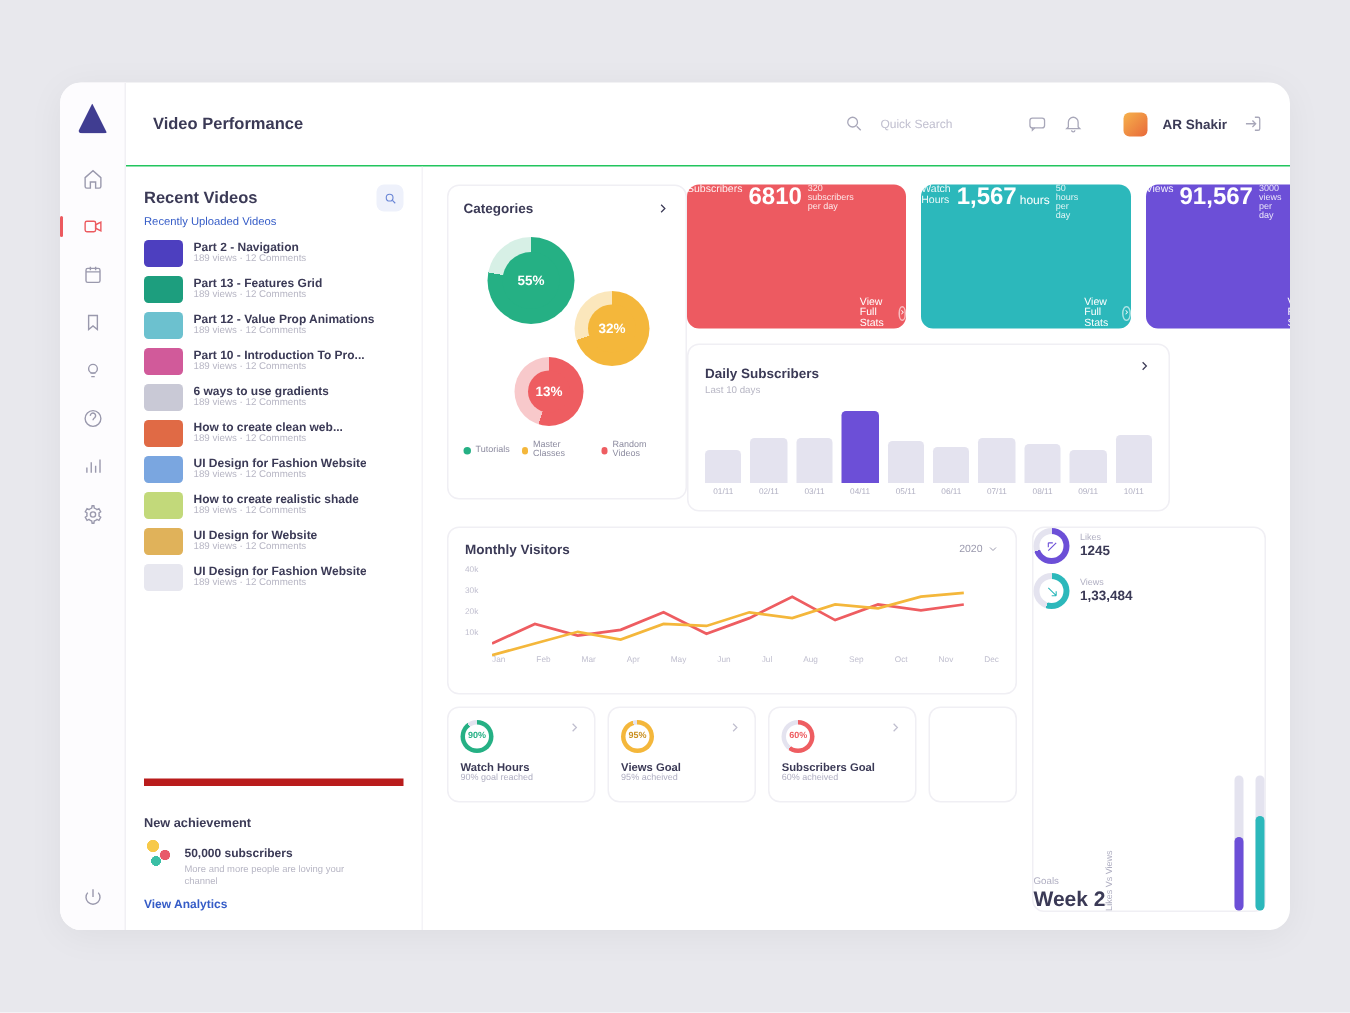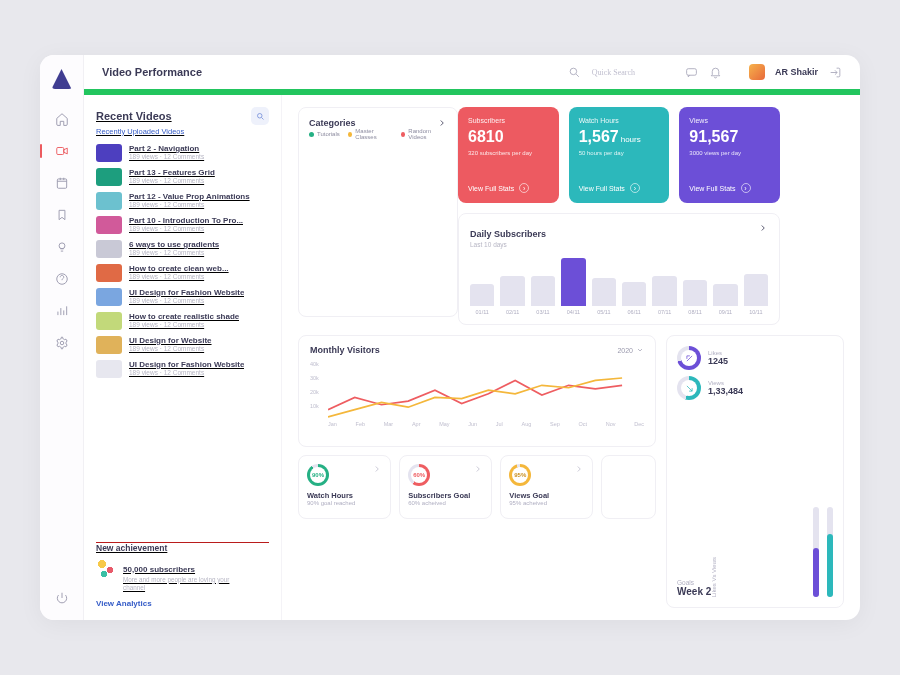--- a/index.html
+++ b/index.html
@@ -8,42 +8,42 @@
   
   .rail { width: 44px; background: #fdfcfe; border-right: 1px solid #f1f0f4; display: flex; flex-direction: column; align-items: center; padding: 14px 0; gap: 16px; }
   .rail .logo { width: 20px; height: 20px; background: #403d91; clip-path: polygon(50% 0, 100% 100%, 0 100%); border-radius: 3px; margin-bottom: 6px; }
   .rail .ic { width: 16px; height: 16px; display:flex;align-items:center;justify-content:center;color:#9a99ad; cursor:pointer; }
   .rail .ic.active { color:#ec5a5f; position:relative;}
   .rail .ic.active::before { content:""; position:absolute; left:-14px; width:2px; height:14px; background:#ec5a5f; border-radius:2px;}
   .rail .spacer{flex:1;}
   .ic svg{width:14px;height:14px;stroke:currentColor;fill:none;stroke-width:1.6;}
   
   .content { flex:1; display:flex; flex-direction:column; }
-  .topbar { height:40px; border-bottom:6px solid #22c55e; display:flex; align-items:center; padding:0 18px; gap:10px; }
+  .topbar { height:56px; border-bottom:1px solid #22c55e; display:flex; align-items:center; padding:0 18px; gap:10px; }
   .topbar .title { font-size:11px; font-weight:700; color:#3b3a56; }
   .topbar .sp{flex:1;}
   .tb-ic{width:14px;height:14px;color:#a8a7b9;display:flex;align-items:center;justify-content:center;cursor:pointer;}
   .tb-ic svg{width:13px;height:13px;stroke:currentColor;fill:none;stroke-width:1.6;}
-  .search{font-size:8px;color:#c0bfcf;font-family:Liberation Serif, serif;}
+  .search{font-size:8px;color:#c0bfcf;}
   .avatar{width:16px;height:16px;border-radius:4px;background:linear-gradient(135deg,#f6b24c,#e8693a);}
   .uname{font-size:9px;color:#3b3a56;font-weight:600;}
   .body { flex:1; display:flex; overflow:hidden; }
   
-  .left { width:198px; border-right:1px solid #f4f3f7; padding:12px 12px 10px; display:flex; flex-direction:column; overflow:hidden;text-decoration:underline;}
+  .left { width:198px; border-right:1px solid #f4f3f7; padding:12px 12px 10px; display:flex; flex-direction:column; overflow:hidden;}
   .left-head{display:flex;align-items:center;justify-content:space-between;}
   .left-head h2{font-size:11px;color:#3b3a56;font-weight:700;}
   .lh-sub{font-size:7.5px;color:#355cc7;margin-top:2px;margin-bottom:8px;}
   .sicon{width:18px;height:18px;border-radius:5px;background:#eef1fb;display:flex;align-items:center;justify-content:center;color:#6a86d6;}
   .sicon svg{width:9px;height:9px;stroke:currentColor;fill:none;stroke-width:2;}
   .vlist{display:flex;flex-direction:column;gap:6px;overflow:hidden;}
   .vitem{display:flex;gap:7px;align-items:flex-start;}
   .thumb{width:26px;height:18px;border-radius:3px;flex-shrink:0;}
   .vtitle{font-size:8px;font-weight:700;color:#3b3a56;white-space:nowrap;overflow:hidden;text-overflow:ellipsis;max-width:140px;}
   .vmeta{font-size:6.5px;color:#b7b6c4;}
-  .ach{margin-top:auto;border-top:1px solid #b91c1c;padding-top:0;}
+  .ach{margin-top:auto;border-top:5px solid #b91c1c;padding-top:19px;}
   .ach h3{font-size:8.5px;font-weight:700;color:#3b3a56;margin-bottom:5px;}
   .ach-row{display:flex;gap:7px;}
   .confetti{width:20px;height:20px;border-radius:4px;background:radial-gradient(circle at 30% 30%,#f7c949 0 20%,transparent 21%),radial-gradient(circle at 70% 60%,#e85a6a 0 18%,transparent 19%),radial-gradient(circle at 40% 80%,#3abfa5 0 16%,transparent 17%);}
   .ach-b b{font-size:8px;color:#3b3a56;}
   .ach-b p{font-size:6.3px;color:#b7b6c4;line-height:1.3;max-width:130px;}
   .vlink{font-size:8px;font-weight:700;color:#355cc7;margin-top:6px;display:inline-block;}
   
   .main{flex:1;padding:12px 16px;display:flex;flex-direction:column;gap:10px;overflow:hidden;}
   .row{display:flex;gap:0;}
   .card{background:#fff;border:1px solid #f0eff4;border-radius:8px;}
@@ -59,21 +59,21 @@
   .ring.g::after{content:"";position:absolute;inset:10px;border-radius:50%;background:#25b084;}
   .ring.y{width:50px;height:50px;left:74px;top:50px;background:conic-gradient(#f4b73b 0 70%,#fbe7bc 0);}
   .ring.y::after{content:"";position:absolute;inset:9px;border-radius:50%;background:#f4b73b;}
   .ring.r{width:46px;height:46px;left:34px;top:94px;background:conic-gradient(#ee5d61 0 55%,#f8c9cb 0);}
   .ring.r::after{content:"";position:absolute;inset:9px;border-radius:50%;background:#ee5d61;}
   .ring span{position:absolute;inset:0;display:flex;align-items:center;justify-content:center;color:#fff;font-size:9px;font-weight:700;z-index:1;}
   .legend{display:flex;gap:8px;font-size:6px;color:#8d8ca0;align-items:center;}
   .ldot{width:5px;height:5px;border-radius:50%;}
   
   .stats{flex:1;display:flex;gap:10px;}
-  .stat{flex:1;border-radius:8px;color:#fff;padding:10px;display:flex;flex-direction:column;gap:4px;height:96px;}
+  .stat{flex:1;border-radius:8px;color:#fff;display:flex;flex-direction:row;gap:4px;height:96px;}
   .s-red{background:#ed5a61;} .s-teal{background:#2cb8bb;} .s-pur{background:#6c4fd7;}
   .s-label{font-size:7px;opacity:.9;}
   .s-val{font-size:16px;font-weight:700;}
   .s-val small{font-size:8px;font-weight:500;margin-left:2px;}
   .s-sub{font-size:6px;opacity:.85;}
   .s-foot{margin-top:auto;display:flex;align-items:center;gap:5px;font-size:7px;}
   .s-foot .ar{width:10px;height:10px;border:1px solid rgba(255,255,255,.6);border-radius:50%;display:flex;align-items:center;justify-content:center;}
   
   .daily{flex:1;height:104px;padding:9px 11px;}
   .dh{display:flex;justify-content:space-between;align-items:flex-start;}
@@ -102,32 +102,32 @@
   .gring{width:22px;height:22px;border-radius:50%;display:flex;align-items:center;justify-content:center;font-size:6px;font-weight:700;}
   .g-green{background:conic-gradient(#25b084 0 90%,#e4e3ef 0);color:#25b084;}
   .g-red{background:conic-gradient(#ee5d61 0 60%,#e4e3ef 0);color:#ee5d61;}
   .g-yel{background:conic-gradient(#f4b73b 0 95%,#e4e3ef 0);color:#c98f1f;}
   .gring::after{content:"";position:absolute;width:16px;height:16px;border-radius:50%;background:#fff;}
   .gring{position:relative;} .gring span{position:relative;z-index:1;}
   .gt{font-size:7.5px;font-weight:700;color:#3b3a56;margin-top:5px;}
   .gs{font-size:6px;color:#b0afc2;}
   .goal-empty{flex:.7;border:1px solid #f0eff4;border-radius:8px;}
   
-  .side{width:178px;padding:10px;display:flex;flex-direction:column;gap:6px;}
+  .side{width:156px;display:flex;flex-direction:column;gap:6px;}
   .metric{display:flex;gap:7px;align-items:center;}
   .mring{width:24px;height:24px;border-radius:50%;display:flex;align-items:center;justify-content:center;position:relative;}
   .mring::after{content:"";position:absolute;inset:4px;border-radius:50%;background:#fff;}
   .mring svg{position:relative;z-index:1;width:9px;height:9px;}
   .mr-pur{background:conic-gradient(#6c4fd7 0 70%,#e4e3ef 0);color:#6c4fd7;}
   .mr-teal{background:conic-gradient(#2cb8bb 0 55%,#e4e3ef 0);color:#2cb8bb;}
   .mlab{font-size:6px;color:#b0afc2;} .mval{font-size:9px;font-weight:700;color:#3b3a56;}
   .vbar-wrap{display:flex;gap:8px;margin-top:4px;align-items:flex-end;height:90px;margin-left:auto;}
   .vbar{width:6px;border-radius:3px;background:#e4e3ef;position:relative;height:90px;}
   .vbar i{position:absolute;bottom:0;left:0;right:0;border-radius:3px;}
-  .glabel{font-size:6.5px;color:#b0afc2;} .gweek{font-size:10px;font-weight:700;color:#3b3a56;}
+  .glabel{font-size:6.5px;color:#b0afc2;} .gweek{font-size:14px;font-weight:700;color:#3b3a56;}
   .side-bottom{display:flex;justify-content:space-between;align-items:flex-end;margin-top:auto;}
   .rot{writing-mode:vertical-rl;transform:rotate(180deg);font-size:6px;color:#b0afc2;}
   .right-col{display:flex;flex-direction:column;gap:10px;width:322px;}
 </style>
 </head>
 <body>
 
 <div class="app">
 
   <div class="rail">
@@ -320,20 +320,31 @@
 
       <div class="main">
         <div class="row">
 
           <div class="card cats">
             <div class="cats-h">
               <span>Categories</span>
               <svg class="chev" viewBox="0 0 24 24" stroke="#3b3a56" fill="none" stroke-width="2">
                   <path d="M9 6l6 6-6 6"></path>
                 </svg>
+            </div>
+            <div class="donuts">
+              <div class="ring g">
+                  <span>55%</span>
+                </div>
+              <div class="ring y">
+                  <span>32%</span>
+                </div>
+              <div class="ring r">
+                  <span>13%</span>
+                </div>
             </div>
             <div class="legend" id="catlegend">
                 <span style="display: flex; align-items: center; gap: 3px;"><span class="ldot" style="background:#25b084"></span>Tutorials</span>
                 <span style="display: flex; align-items: center; gap: 3px;"><span class="ldot" style="background:#f4b73b"></span>Master Classes</span>
                 <span style="display: flex; align-items: center; gap: 3px;"><span class="ldot" style="background:#ee5d61"></span>Random Videos</span>
               </div>
           </div>
 
           <div class="right-col">
             <div class="stats">
@@ -447,42 +458,42 @@
                     </div>
                     <svg class="chev" viewBox="0 0 24 24" stroke="#c0bfcf" fill="none" stroke-width="2">
                       <path d="M9 6l6 6-6 6"></path>
                     </svg>
                   </div>
                 <div class="gt">Watch Hours</div>
                 <div class="gs">90% goal reached</div>
               </div>
               <div class="card goal">
                 <div class="gh">
+                    <div class="gring g-yel">
+                      <span>95%</span>
+                    </div>
+                    <svg class="chev" viewBox="0 0 24 24" stroke="#c0bfcf" fill="none" stroke-width="2">
+                      <path d="M9 6l6 6-6 6"></path>
+                    </svg>
+                  </div>
+                <div class="gt">Views Goal</div>
+                <div class="gs">95% acheived</div>
+              </div>
+              <div class="card goal">
+                <div class="gh">
                     <div class="gring g-red">
                       <span>60%</span>
                     </div>
                     <svg class="chev" viewBox="0 0 24 24" stroke="#c0bfcf" fill="none" stroke-width="2">
                       <path d="M9 6l6 6-6 6"></path>
                     </svg>
                   </div>
                 <div class="gt">Subscribers Goal</div>
                 <div class="gs">60% acheived</div>
               </div>
-              <div class="card goal">
-                <div class="gh">
-                    <div class="gring g-yel">
-                      <span>95%</span>
-                    </div>
-                    <svg class="chev" viewBox="0 0 24 24" stroke="#c0bfcf" fill="none" stroke-width="2">
-                      <path d="M9 6l6 6-6 6"></path>
-                    </svg>
-                  </div>
-                <div class="gt">Views Goal</div>
-                <div class="gs">95% acheived</div>
-              </div>
               <div class="goal-empty"></div>
             </div>
           </div>
 
           <div class="card side">
             <div class="metric">
               <div class="mring mr-pur">
                   <svg viewBox="0 0 24 24" stroke="currentColor" fill="none" stroke-width="2">
                     <path d="M5 19l14-14M5 5v8M5 5h8"></path>
                   </svg>

